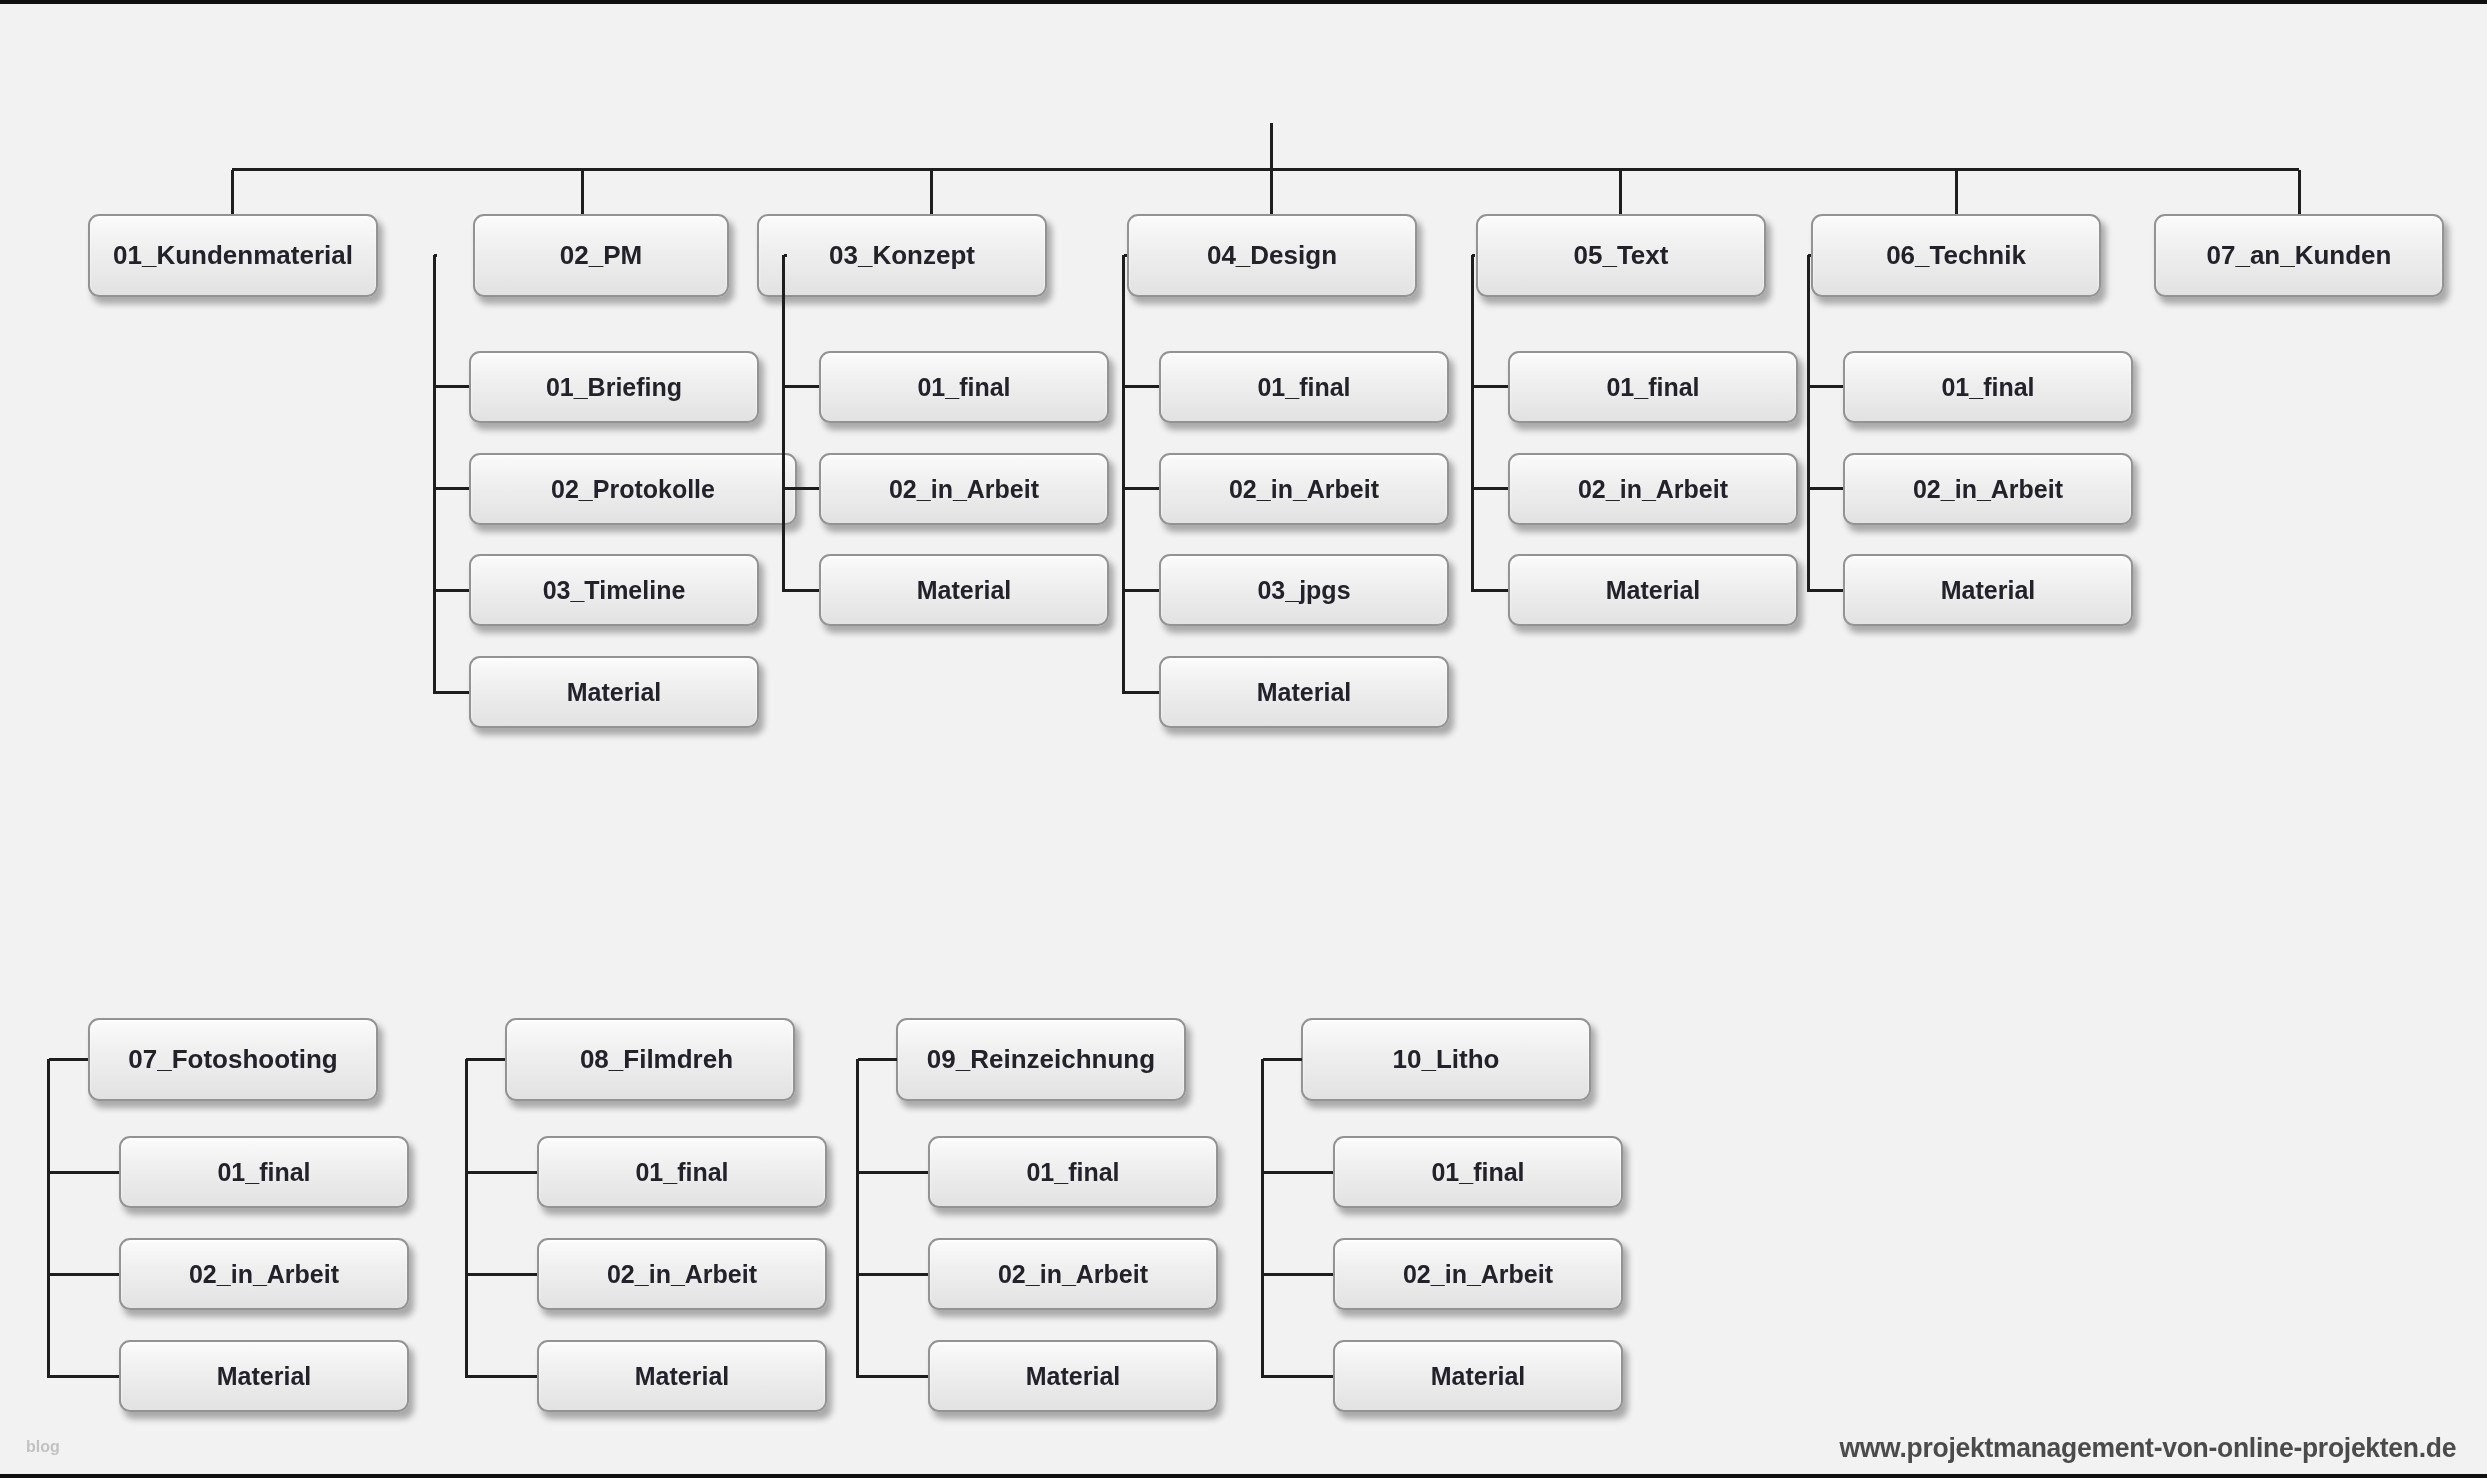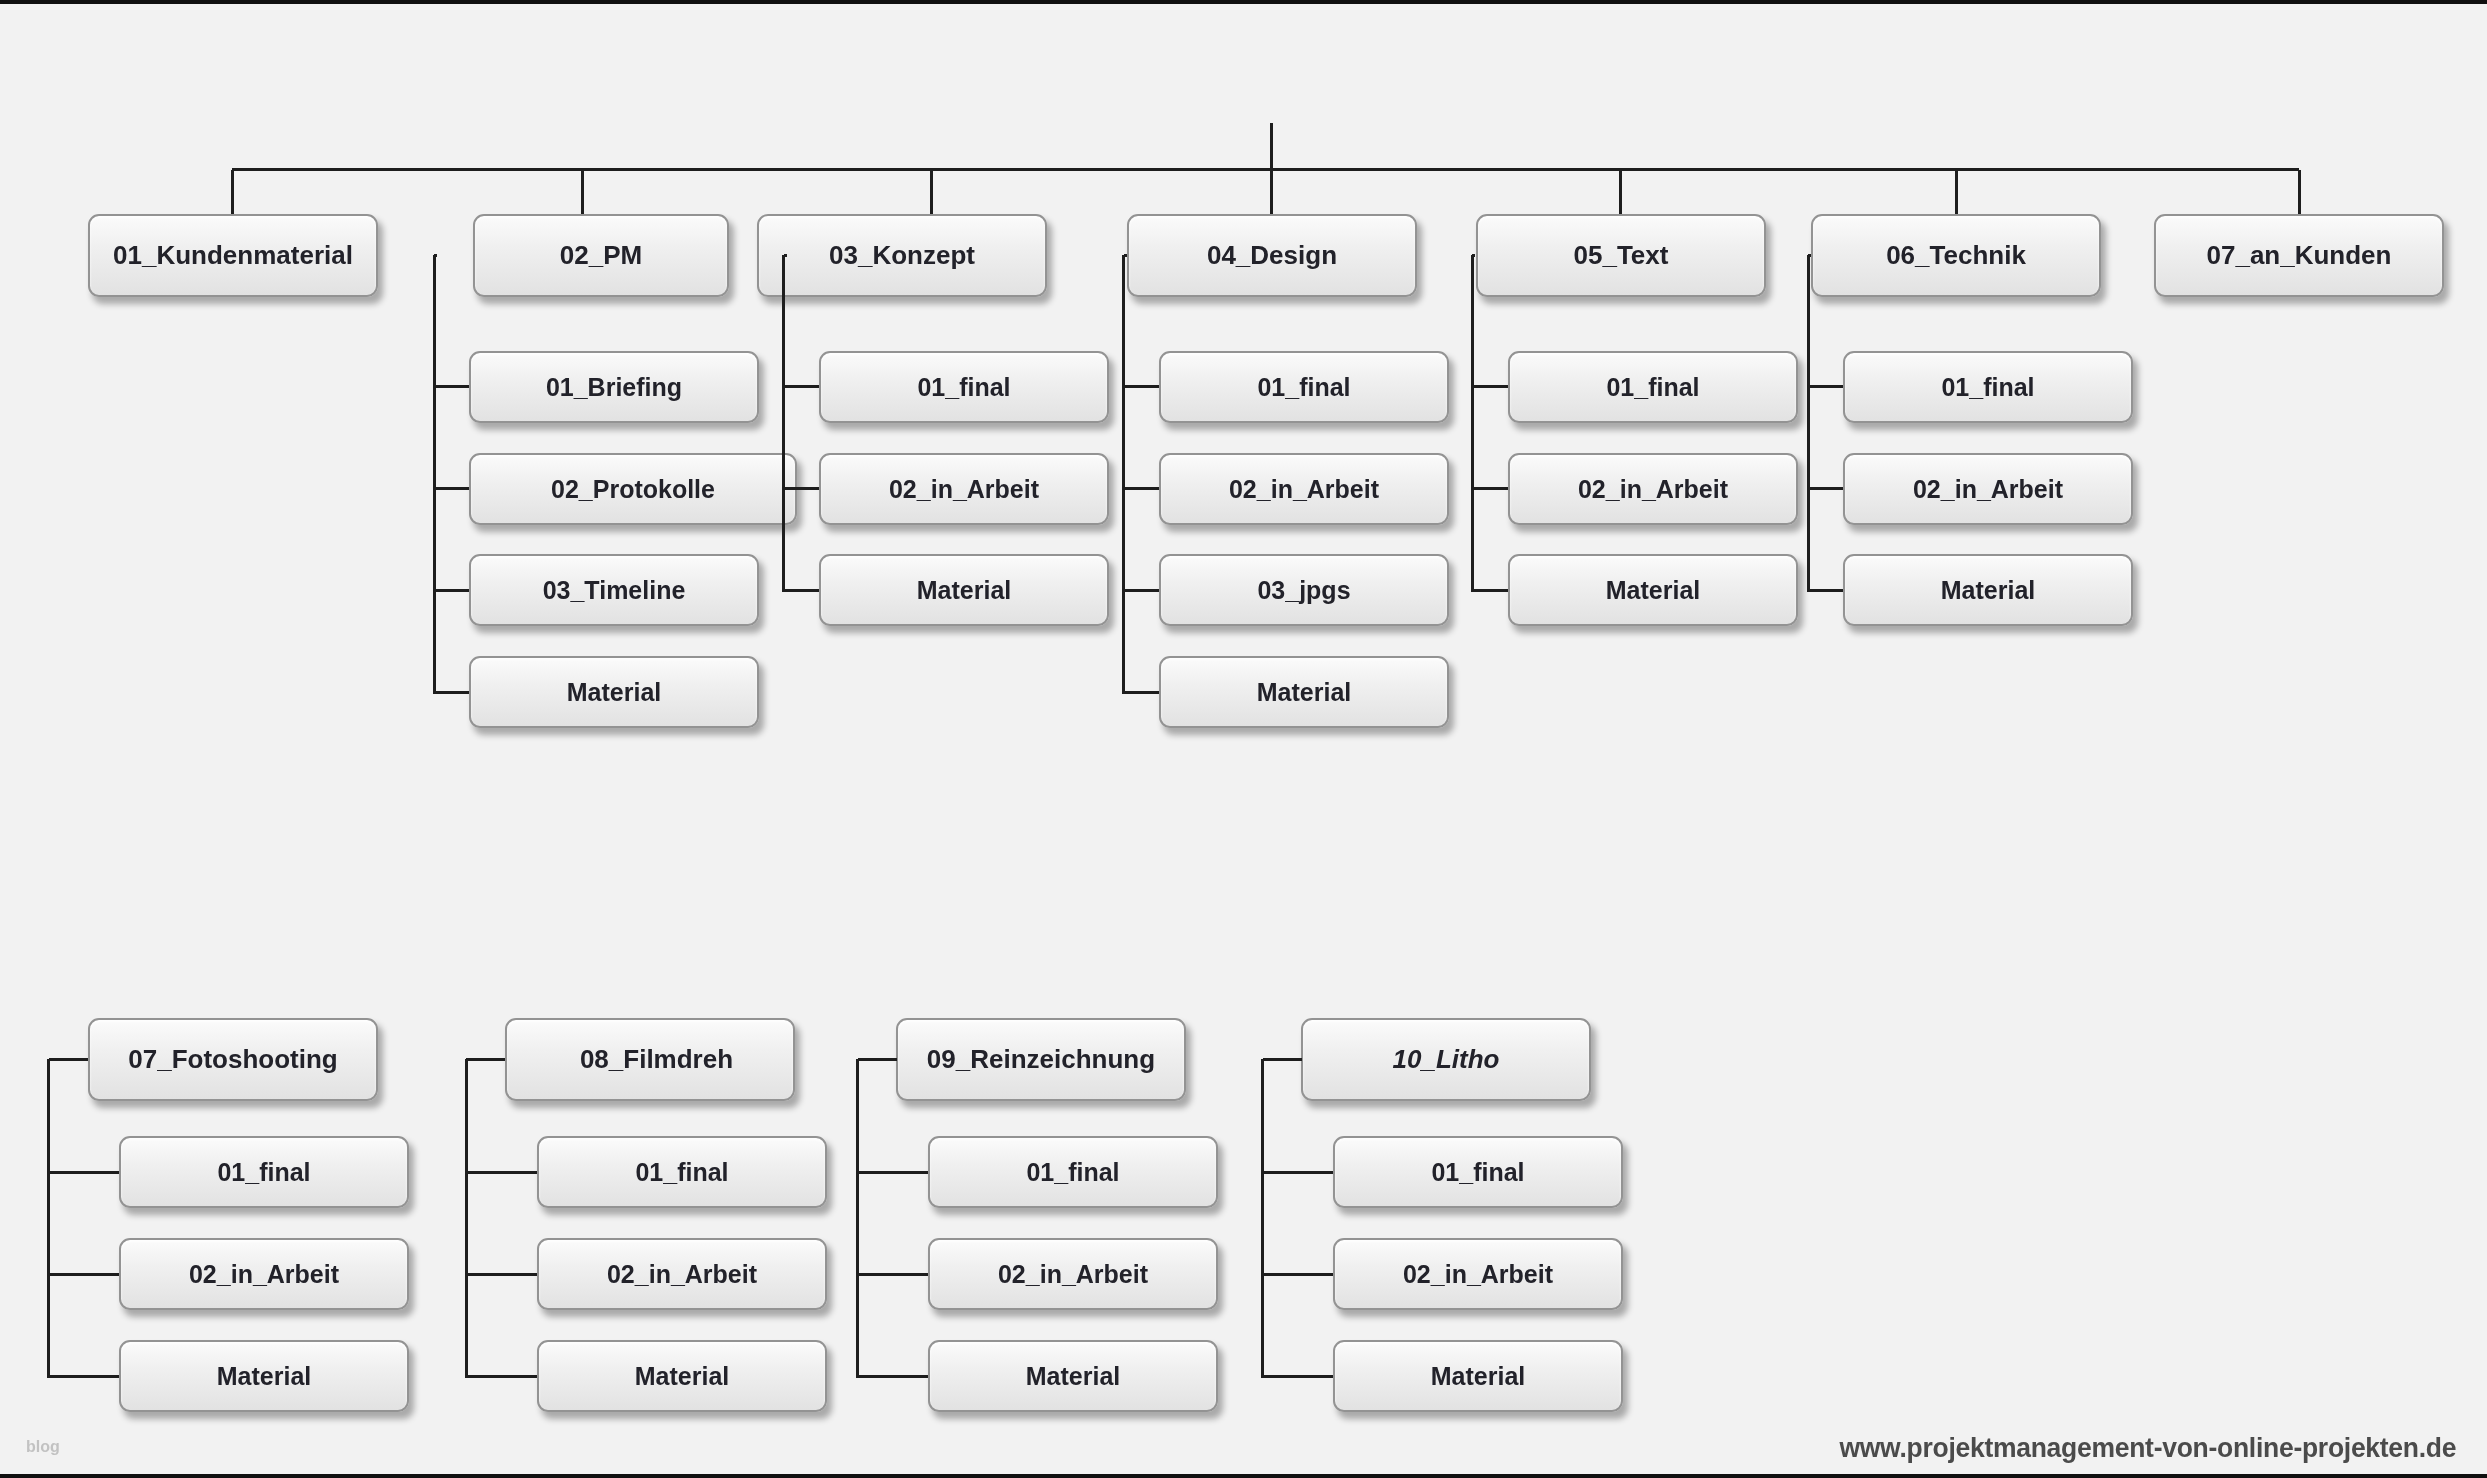--- a/index.html
+++ b/index.html
@@ -126,21 +126,21 @@
       <div class="node child" style="left: 537px; top: 1340px; width: 290px; height: 72px;">Material</div>
       <div class="node parent" style="left: 896px; top: 1018px; width: 290px; height: 83px;">09_Reinzeichnung</div>
       <div class="cline" style="left: 858px; top: 1058px; width: 39px; height: 2.7px;"></div>
       <div class="cline" style="left: 856px; top: 1059px; width: 2.7px; height: 317px;"></div>
       <div class="cline" style="left: 856px; top: 1171px; width: 72px; height: 2.7px;"></div>
       <div class="node child" style="left: 928px; top: 1136px; width: 290px; height: 72px;">01_final</div>
       <div class="cline" style="left: 856px; top: 1273px; width: 72px; height: 2.7px;"></div>
       <div class="node child" style="left: 928px; top: 1238px; width: 290px; height: 72px;">02_in_Arbeit</div>
       <div class="cline" style="left: 856px; top: 1375px; width: 72px; height: 2.7px;"></div>
       <div class="node child" style="left: 928px; top: 1340px; width: 290px; height: 72px;">Material</div>
-      <div class="node parent" style="left: 1301px; top: 1018px; width: 290px; height: 83px; font-style: italic;">10_Litho</div>
+      <div class="node parent" style="left: 1301px; top: 1018px; width: 290px; height: 83px;">10_Litho</div>
       <div class="cline" style="left: 1263px; top: 1058px; width: 39px; height: 2.7px;"></div>
       <div class="cline" style="left: 1261px; top: 1059px; width: 2.7px; height: 317px;"></div>
       <div class="cline" style="left: 1261px; top: 1171px; width: 72px; height: 2.7px;"></div>
       <div class="node child" style="left: 1333px; top: 1136px; width: 290px; height: 72px;">01_final</div>
       <div class="cline" style="left: 1261px; top: 1273px; width: 72px; height: 2.7px;"></div>
       <div class="node child" style="left: 1333px; top: 1238px; width: 290px; height: 72px;">02_in_Arbeit</div>
       <div class="cline" style="left: 1261px; top: 1375px; width: 72px; height: 2.7px;"></div>
       <div class="node child" style="left: 1333px; top: 1340px; width: 290px; height: 72px;">Material</div>
     </div>
 

